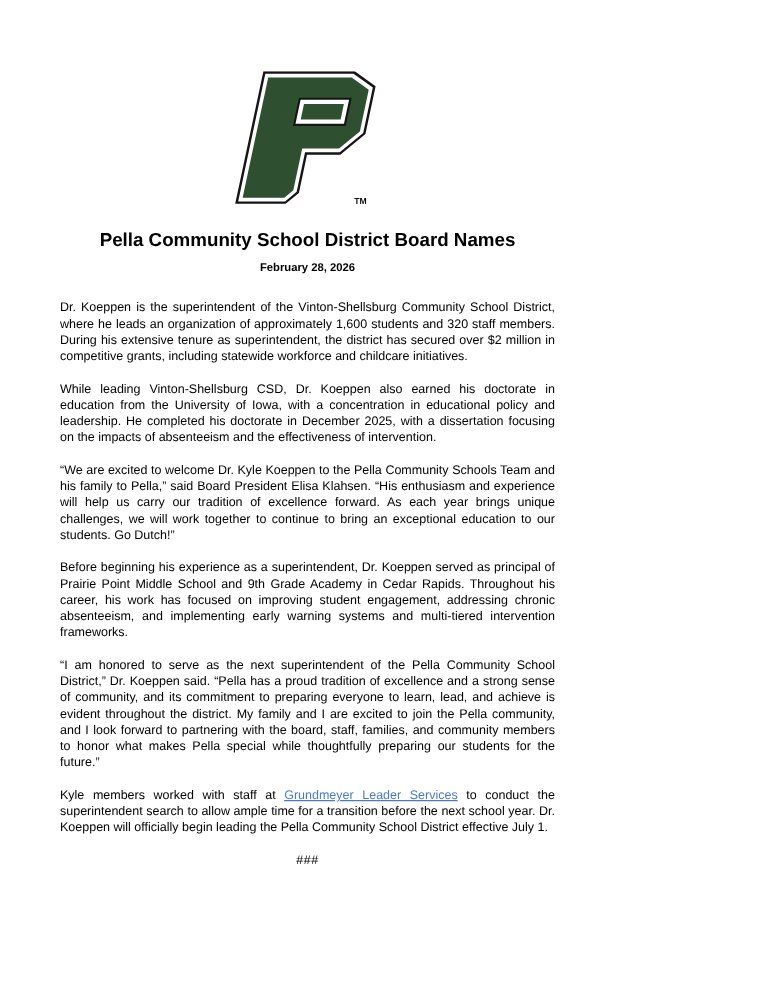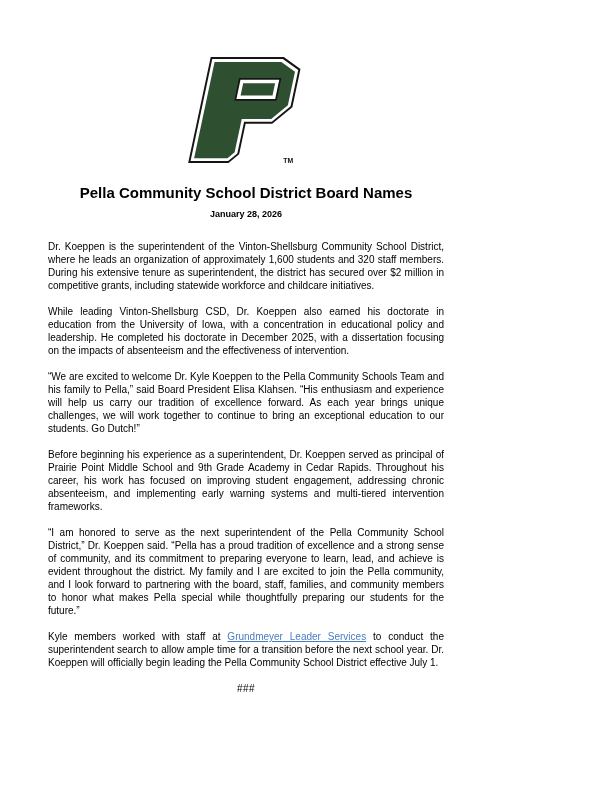--- a/index.html
+++ b/index.html
@@ -86,21 +86,21 @@
         <path d="M 38 20 L 74 20 L 74 36 L 38 36 Z" stroke-width="3.5" fill="#2f4f31" stroke="#ffffff"></path>
       </g>
       <text x="98" y="108" class="tm-text">TM</text>
     </svg>
   </div>
 
   <h1 class="title-block">
     <div class="title-line">Pella Community School District Board Names</div>
   </h1>
 
-  <div class="release-date">January 28, 2026</div>
+  <div class="release-date">February 28, 2026</div>
 
   <div class="body-copy">
     <p>Dr. Koeppen is the superintendent of the Vinton-Shellsburg Community School District, where he leads an organization of approximately 1,600 students and 320 staff members. During his extensive tenure as superintendent, the district has secured over $2 million in competitive grants, including statewide workforce and childcare initiatives.</p>
     <p>While leading Vinton-Shellsburg CSD, Dr. Koeppen also earned his doctorate in education from the University of Iowa, with a concentration in educational policy and leadership. He completed his doctorate in December 2025, with a dissertation focusing on the impacts of absenteeism and the effectiveness of intervention.</p>
     <p>“We are excited to welcome Dr. Kyle Koeppen to the Pella Community Schools Team and his family to Pella,” said Board President Elisa Klahsen. “His enthusiasm and experience will help us carry our tradition of excellence forward. As each year brings unique challenges, we will work together to continue to bring an exceptional education to our students. Go Dutch!”</p>
     <p>Before beginning his experience as a superintendent, Dr. Koeppen served as principal of Prairie Point Middle School and 9th Grade Academy in Cedar Rapids. Throughout his career, his work has focused on improving student engagement, addressing chronic absenteeism, and implementing early warning systems and multi-tiered intervention frameworks.</p>
     <p>“I am honored to serve as the next superintendent of the Pella Community School District,” Dr. Koeppen said. “Pella has a proud tradition of excellence and a strong sense of community, and its commitment to preparing everyone to learn, lead, and achieve is evident throughout the district. My family and I are excited to join the Pella community, and I look forward to partnering with the board, staff, families, and community members to honor what makes Pella special while thoughtfully preparing our students for the future.”</p>
     <p>
       <span>Kyle members worked with staff at </span><a href="#">Grundmeyer Leader Services</a><span> to conduct the superintendent search to allow ample time for a transition before the next school year. Dr. Koeppen will officially begin leading the Pella Community School District effective July 1.</span>
     </p>

